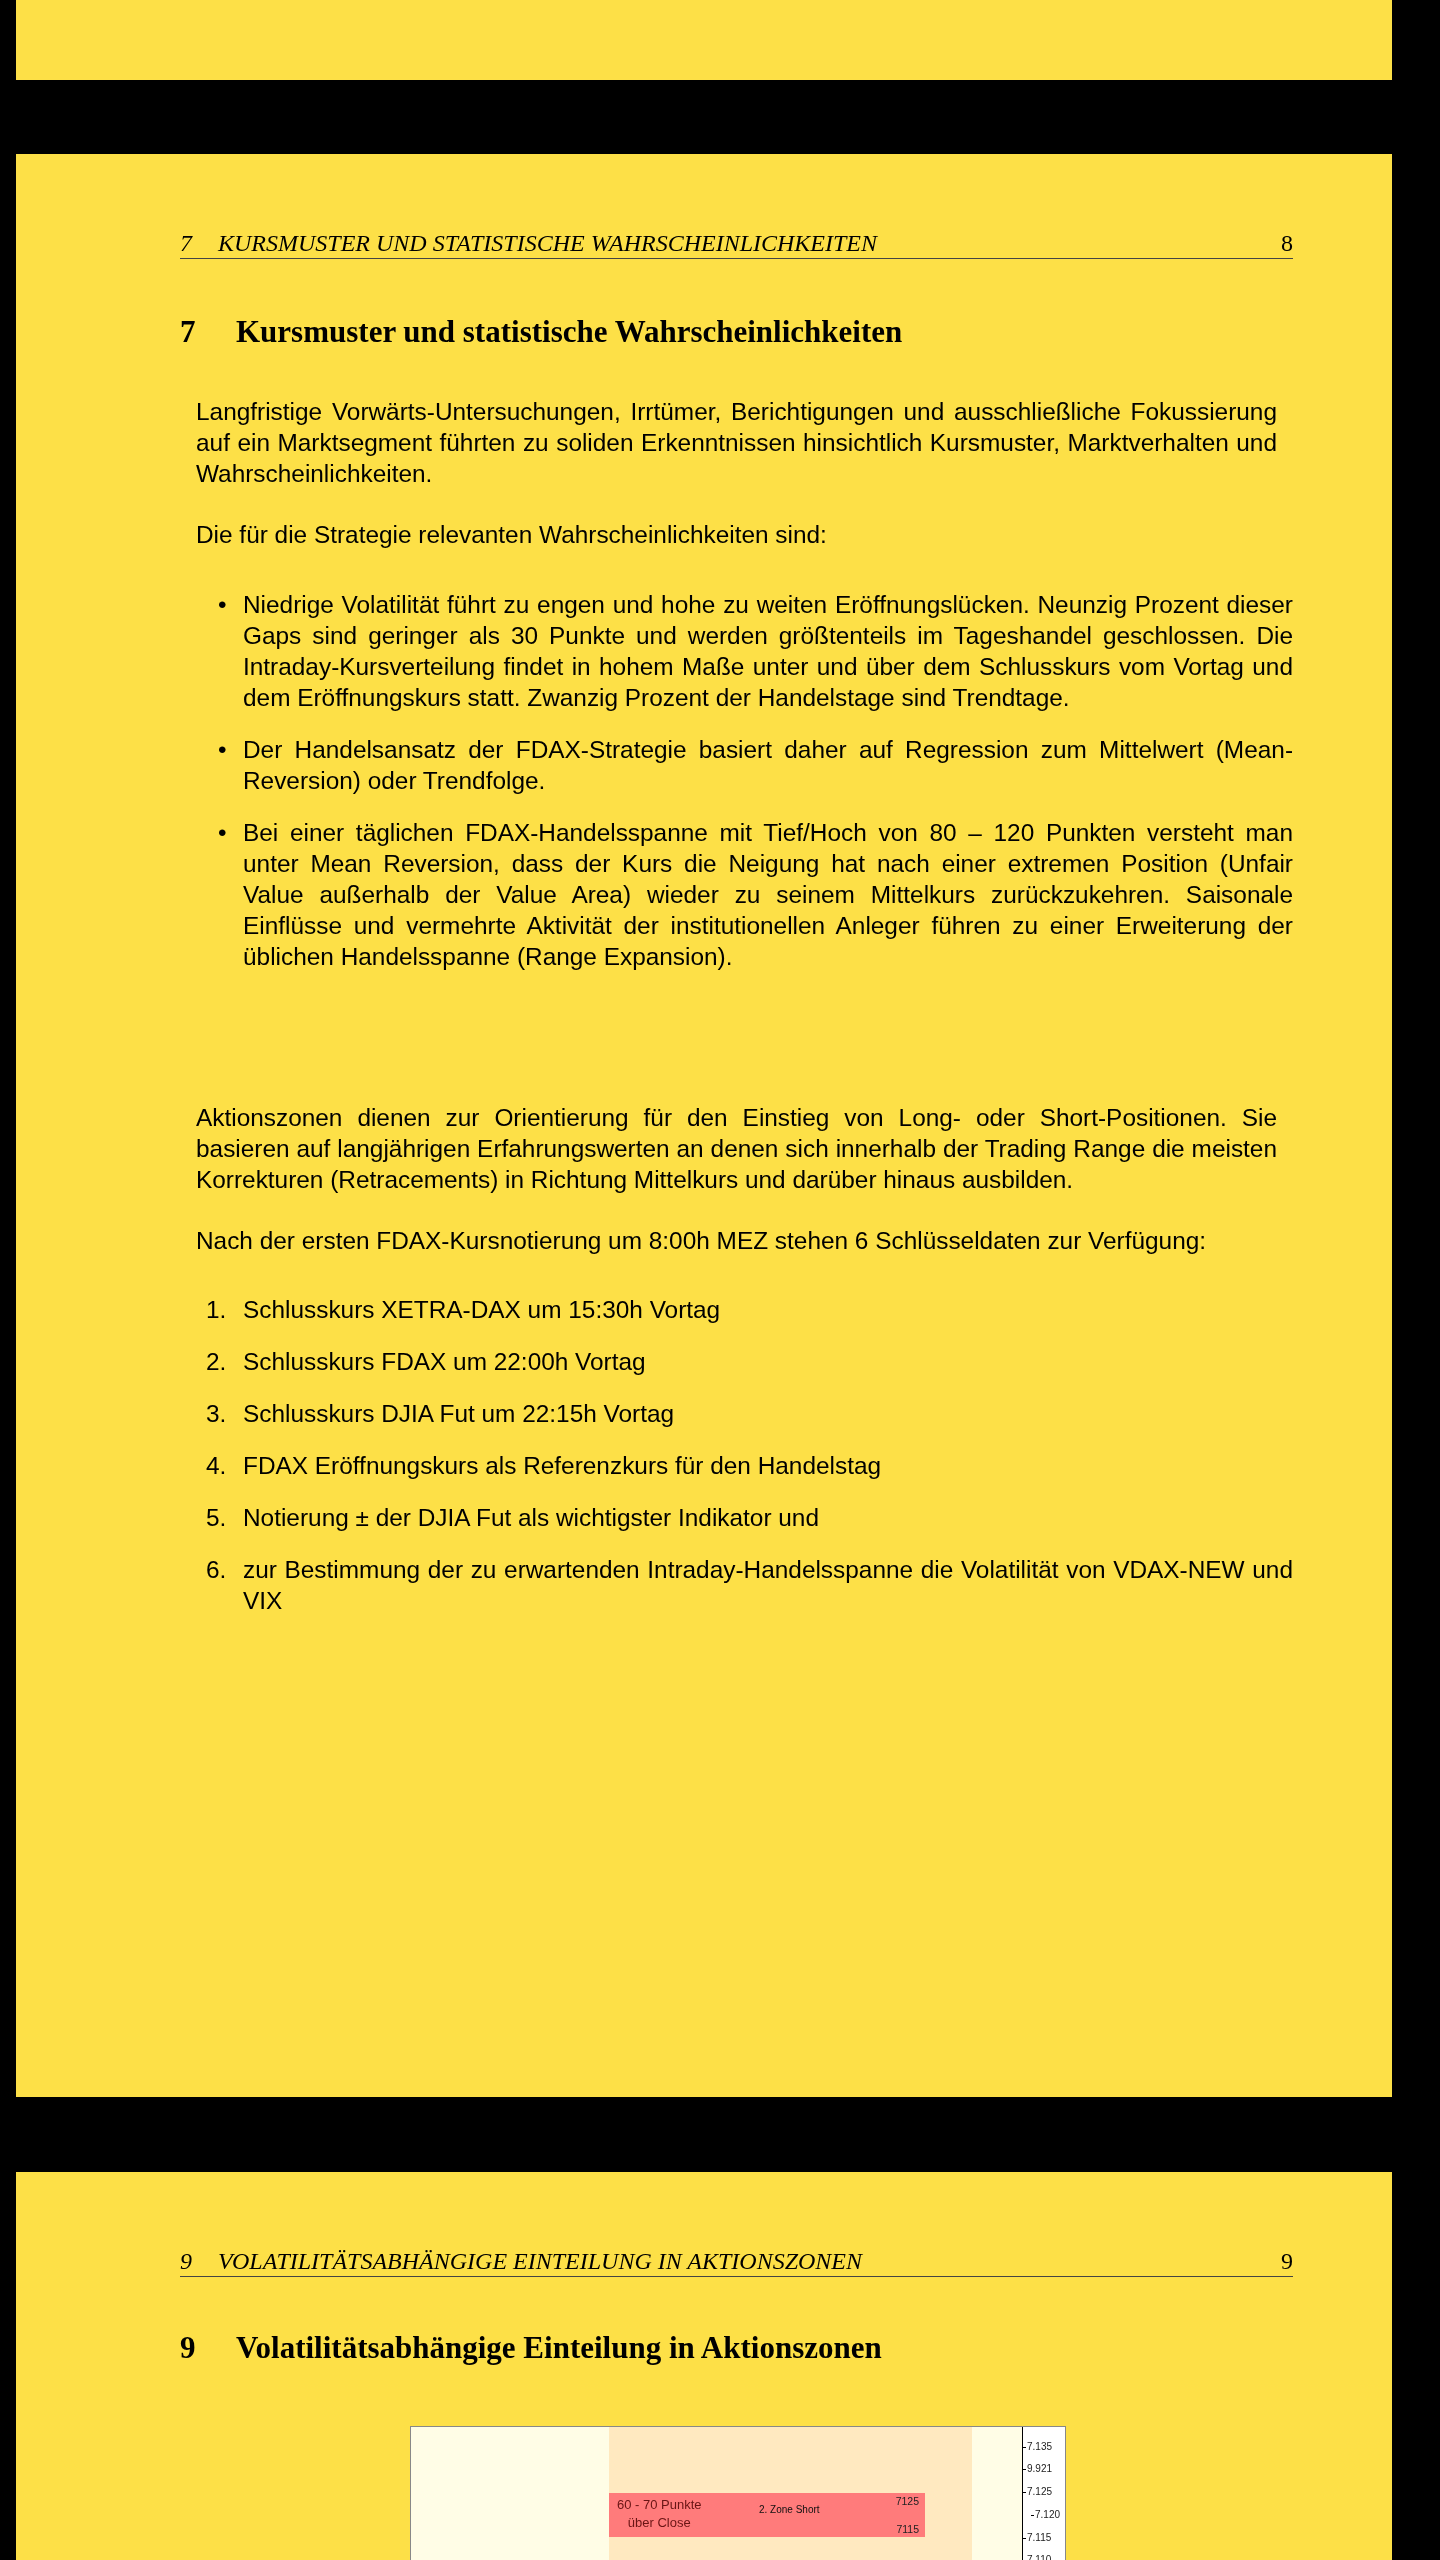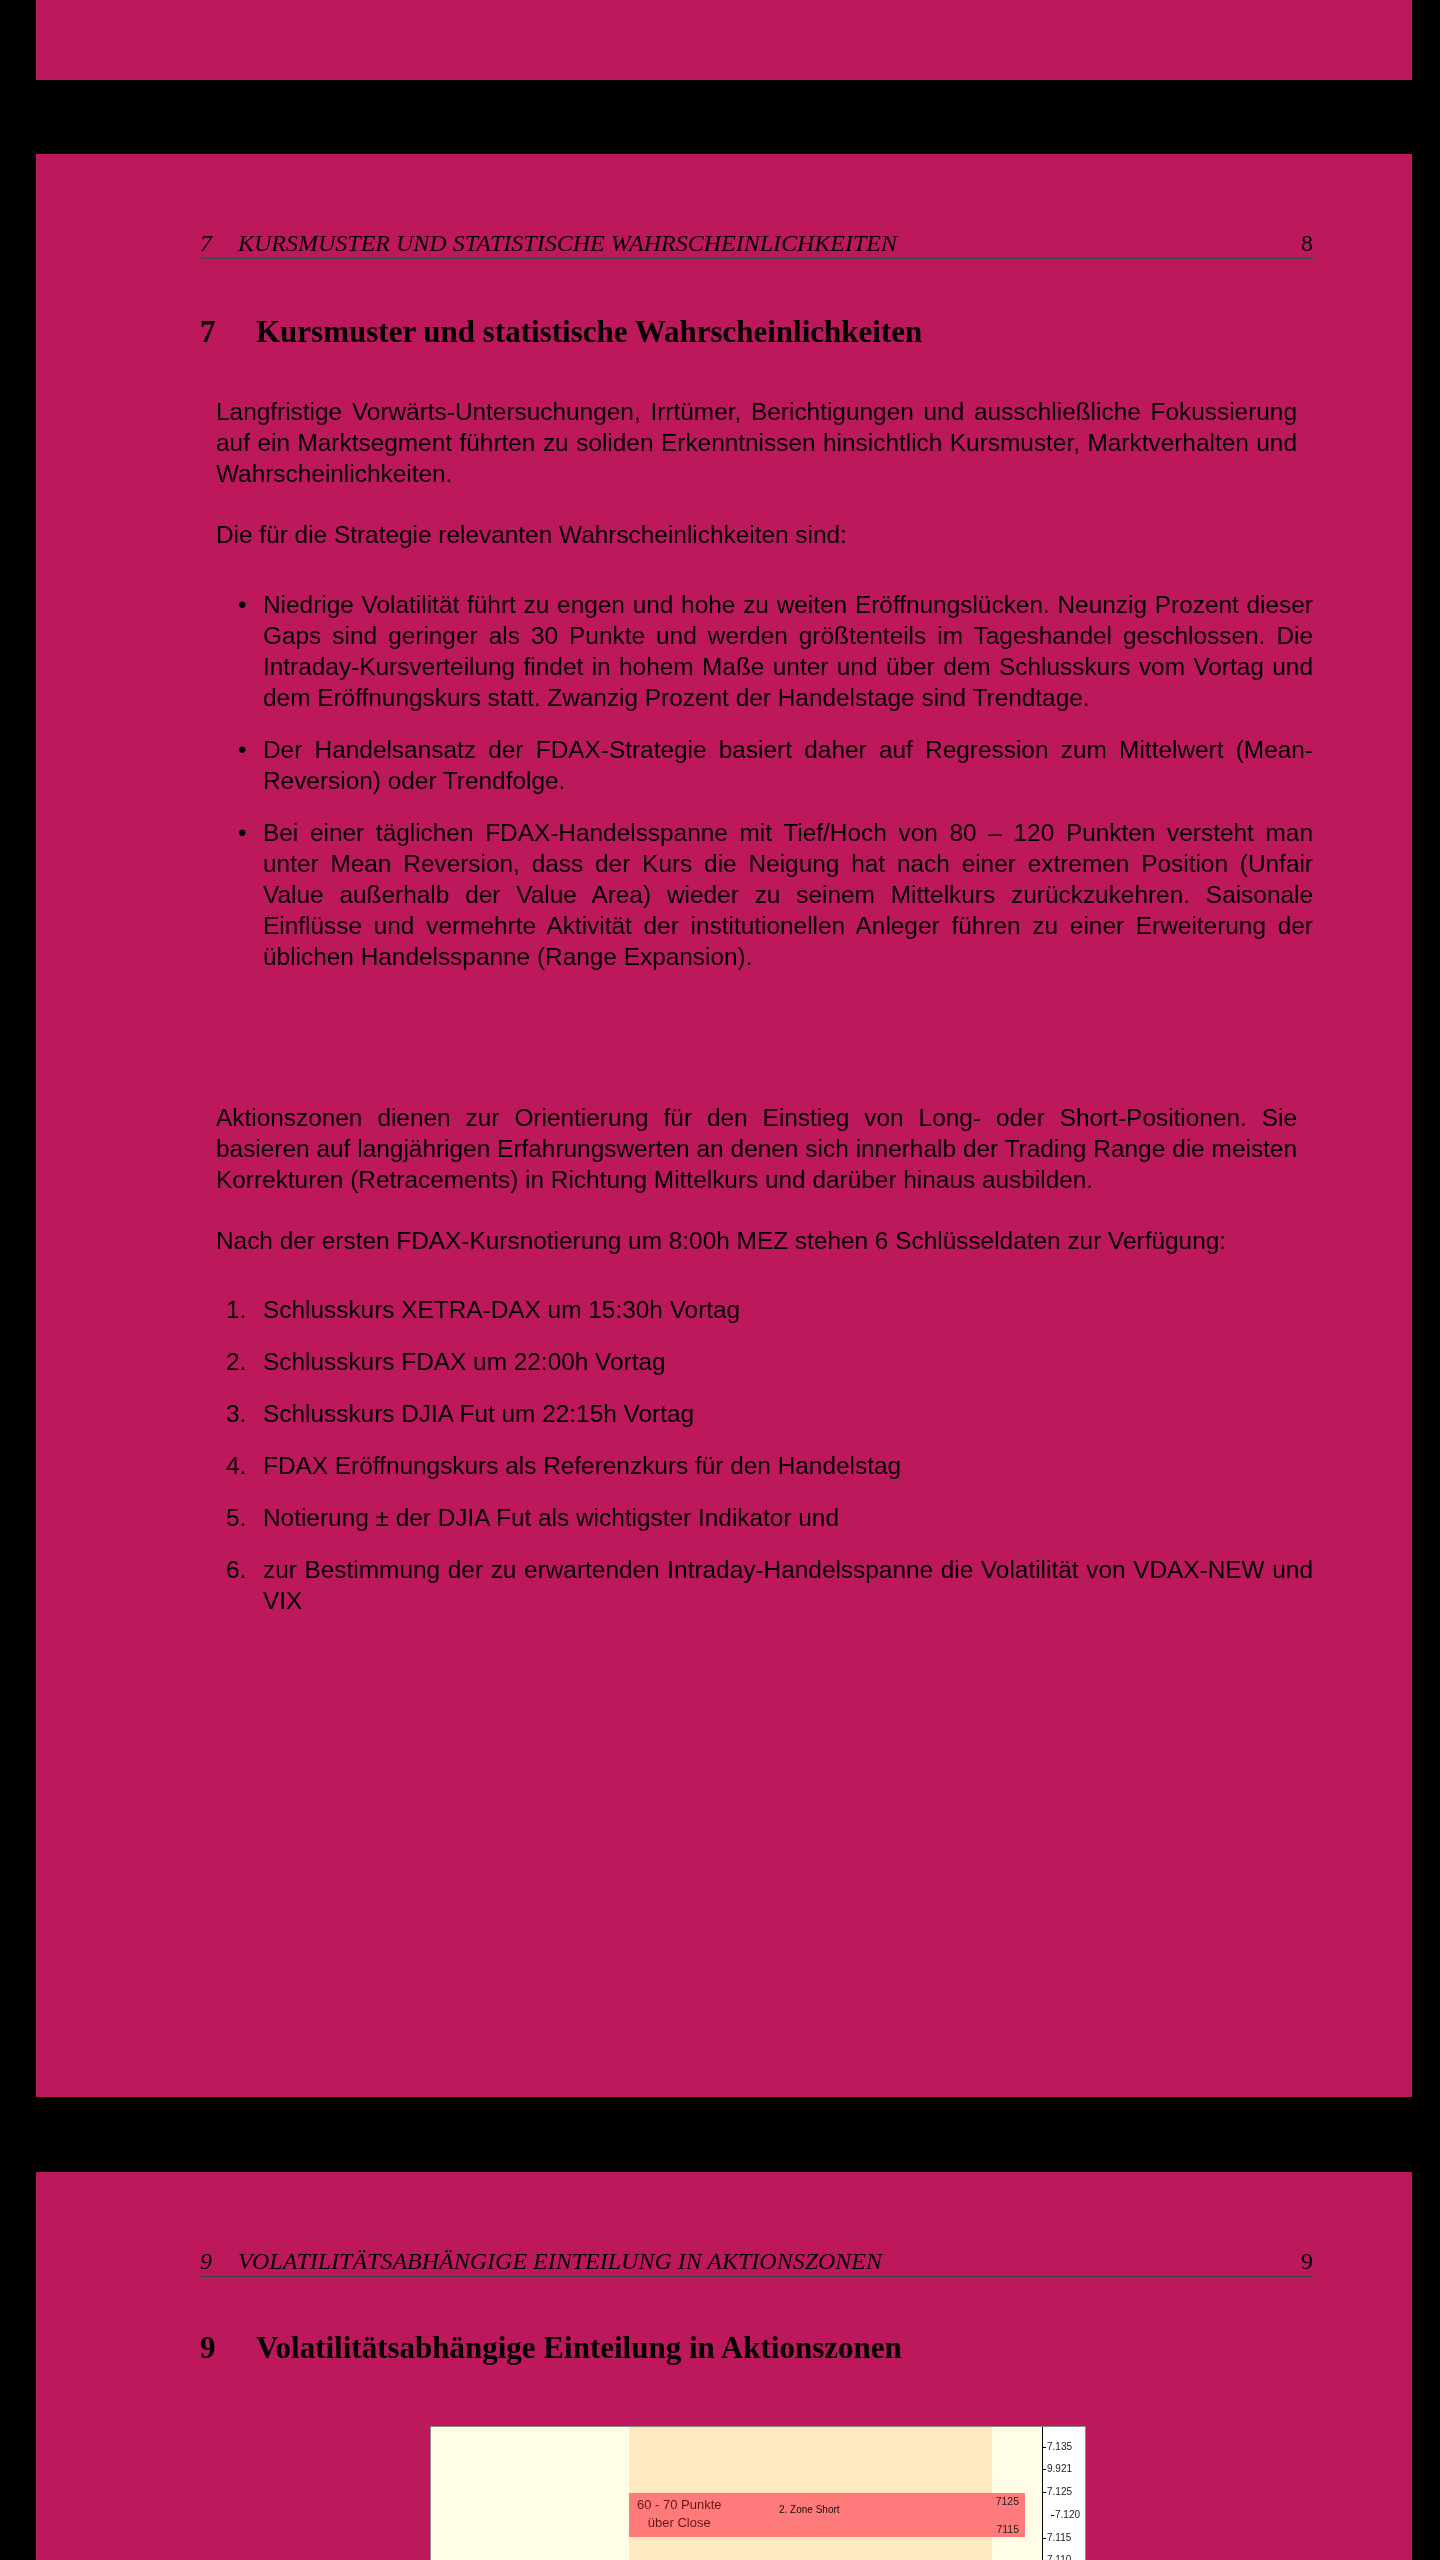--- a/index.html
+++ b/index.html
@@ -1,20 +1,20 @@
 <!DOCTYPE html>
 <html><head>
 <meta charset="utf-8">
 <style>
   html, body { margin: 0; padding: 0; }
   body {
     width: 1440px; height: 2560px; background: #000; position: relative; overflow: hidden;
     font-family: "Liberation Sans", sans-serif; color: #000;
   }
-  .page { position: absolute; left: 36px; width: 1376px; background: #be185d; }
+  .page { position: absolute; left: 16px; width: 1376px; background: #fde047; }
   #page-prev { top: 0; height: 80px; }
   #page-8 { top: 154px; height: 1943px; }
   #page-9 { top: 2172px; height: 388px; }
 
   .running-head {
     position: absolute; left: 164px; width: 1113px;
     font-family: "Liberation Serif", serif; font-style: italic; font-size: 24px;
     height: 30px; border-bottom: 1.5px solid #444; line-height: 30px;
   }
   .running-head .num { display: inline-block; width: 38px; }
@@ -32,21 +32,21 @@
   ul.bullets, ol.numlist { position: absolute; left: 164px; width: 1113px; margin: 0; padding: 0; list-style: none; }
   ul.bullets li, ol.numlist li { position: relative; padding-left: 63px; font-size: 24.4px; line-height: 31px; text-align: justify; }
   ul.bullets li .bullet-mark { position: absolute; left: 38px; top: 0; }
   ol.numlist li .num-mark { position: absolute; left: 26px; top: 0; }
   ul.bullets li { margin-bottom: 21px; }
   ol.numlist li { margin-bottom: 21px; }
 
   
   #zone-diagram { position: absolute; left: 394px; top: 254px; width: 654px; height: 140px; border: 1.5px solid #888; border-bottom: none; background: #fffde6; overflow: hidden; }
   #zone-diagram .band { position: absolute; left: 198px; width: 363px; top: 0; bottom: 0; background: #ffe9c0; }
-  #zone-diagram .short2 { position: absolute; left: 198px; width: 396px; top: 66px; height: 44px; background: #ff7b7b; }
+  #zone-diagram .short2 { position: absolute; left: 198px; width: 316px; top: 66px; height: 44px; background: #ff7b7b; }
   #zone-diagram .short2 .lbl-left { position: absolute; left: 8px; top: 3px; font-size: 13px; line-height: 18px; color: #6a1515; text-align: center; }
   #zone-diagram .short2 .lbl-mid { position: absolute; left: 150px; top: 11px; font-size: 10px; color: #111; }
   #zone-diagram .short2 .lbl-hi { position: absolute; right: 6px; top: 2px; font-size: 10.5px; color: #222; }
   #zone-diagram .short2 .lbl-lo { position: absolute; right: 6px; bottom: 2px; font-size: 10.5px; color: #222; }
   #zone-diagram .axis { position: absolute; left: 611px; top: 0; bottom: 0; width: 43px; background: #fff; border-left: 1.5px solid #000; }
   #zone-diagram .tick { position: absolute; left: 0; font-size: 10px; color: #222; line-height: 10px; }
   #zone-diagram .tick::before { content: ""; display: inline-block; width: 3px; height: 1px; background: #000; vertical-align: middle; margin-right: 1px; }
 </style>
 </head>
 <body>

